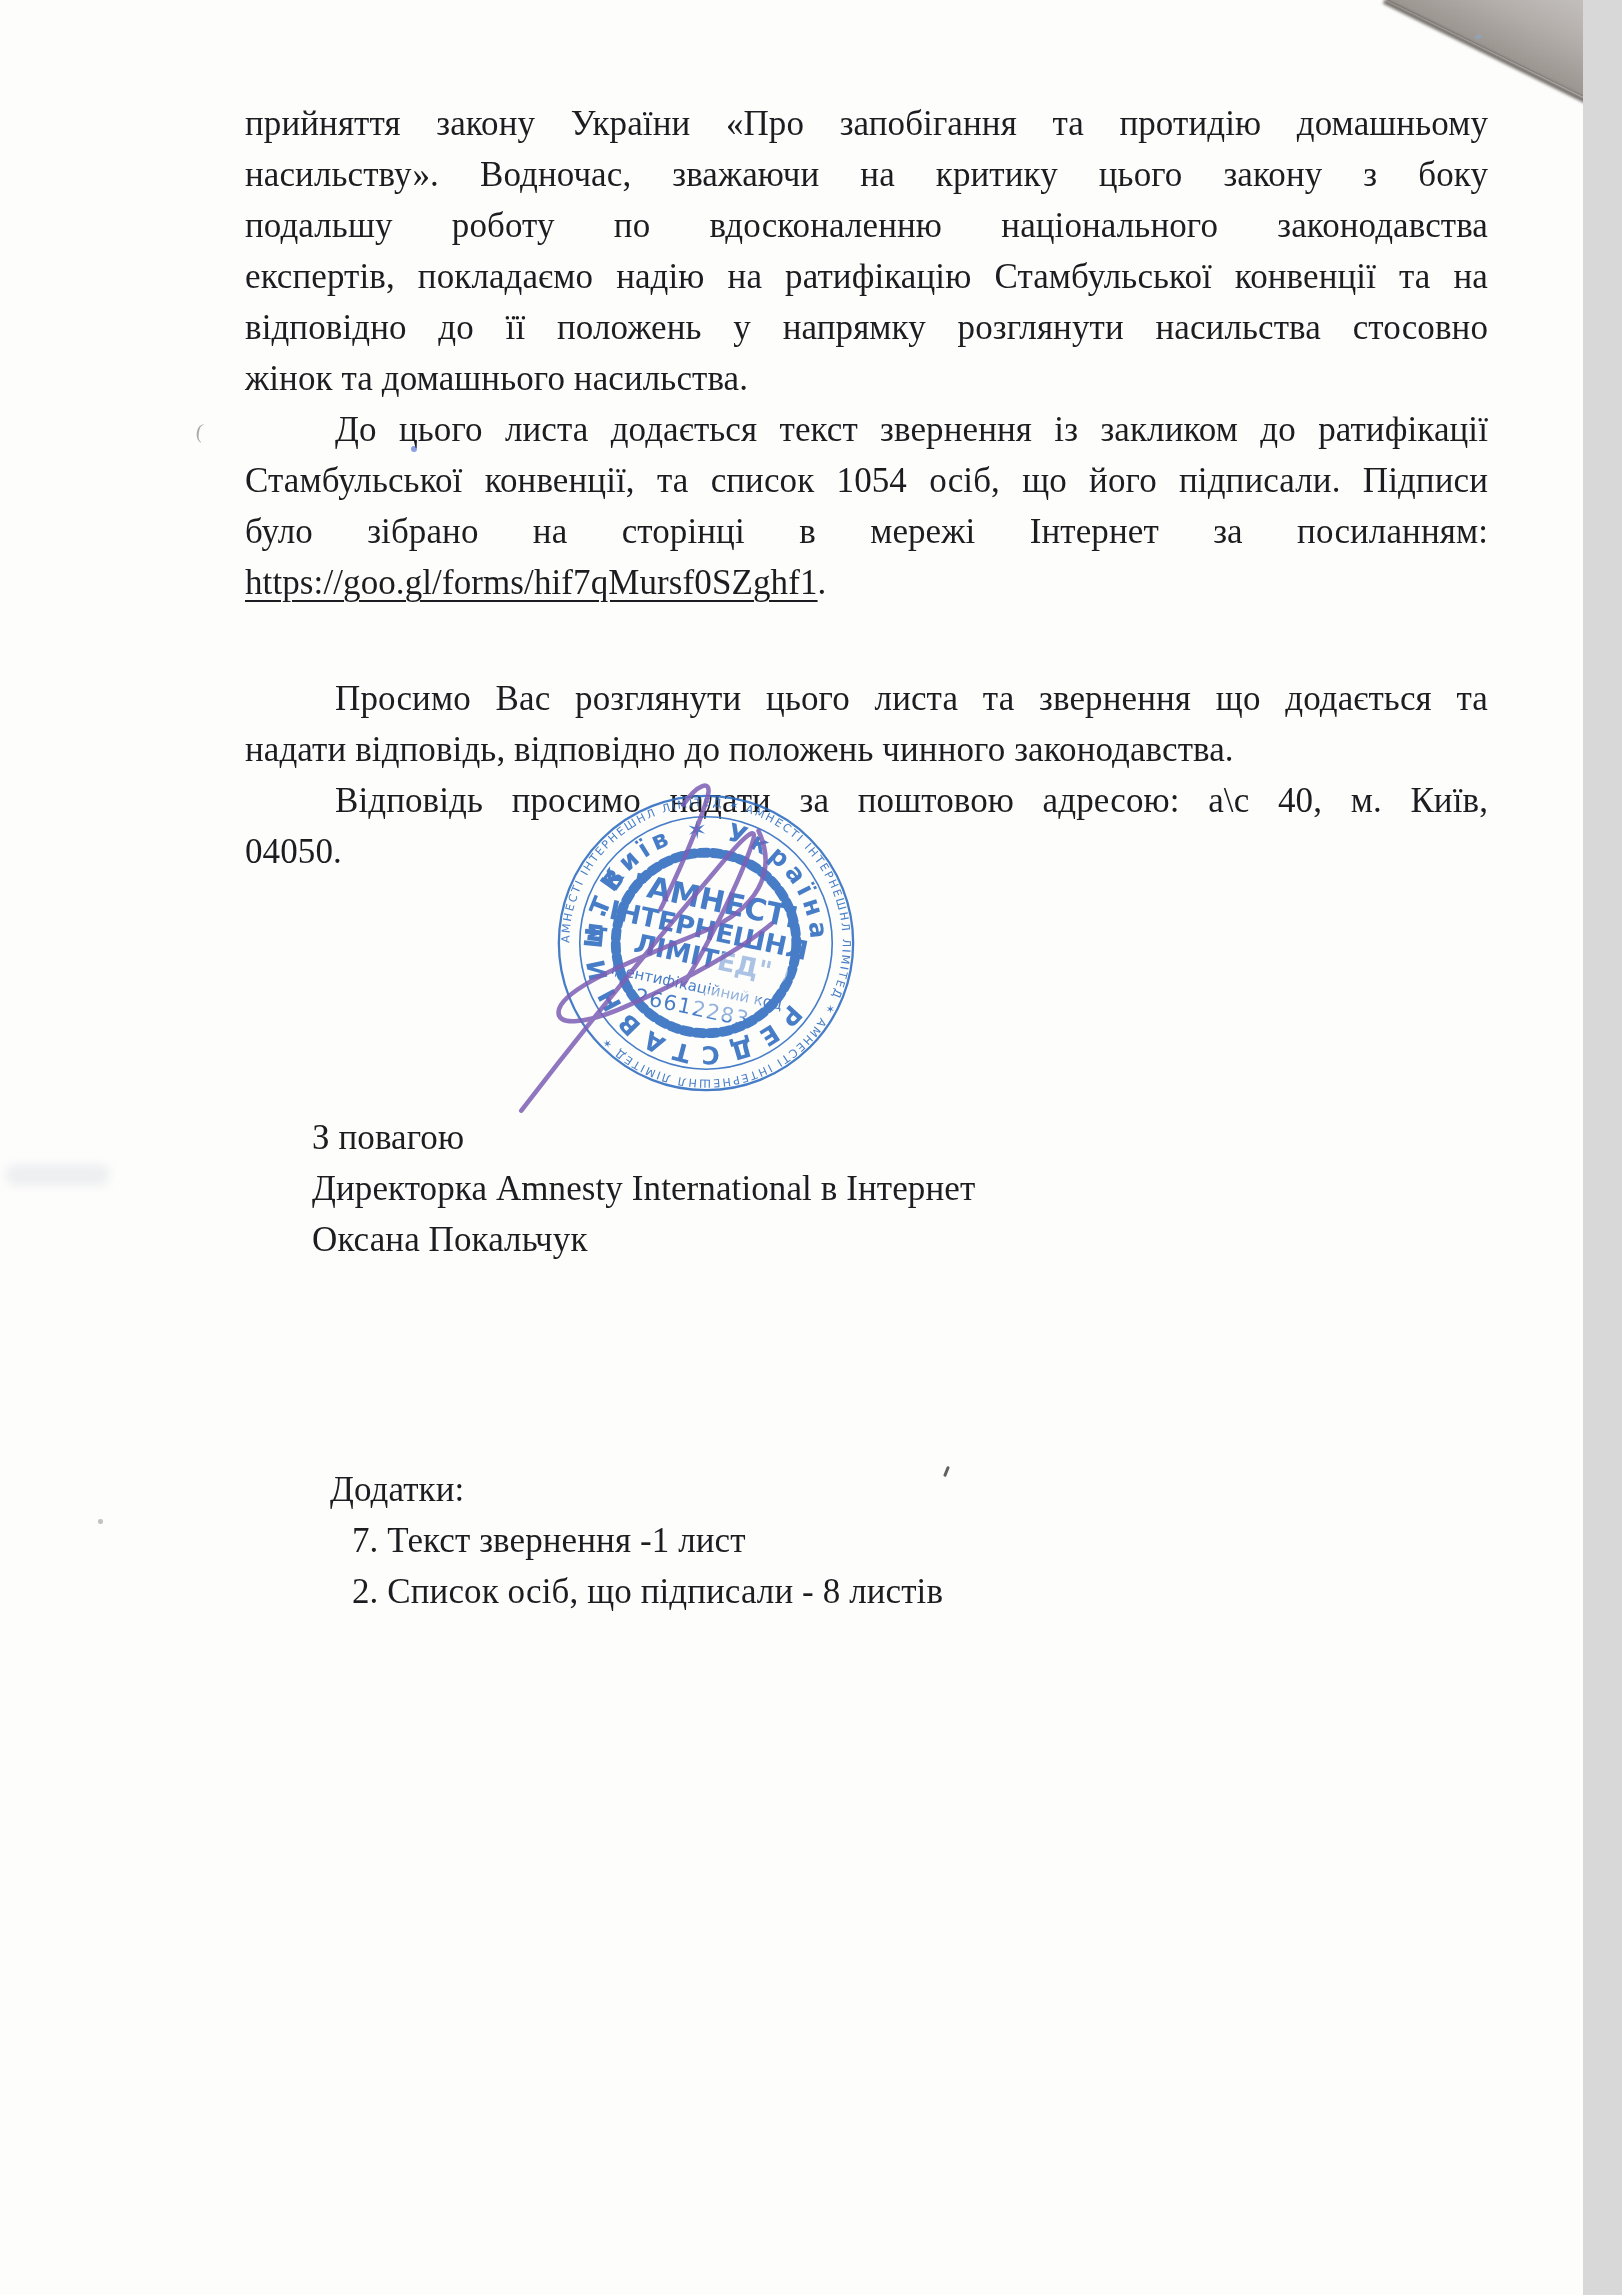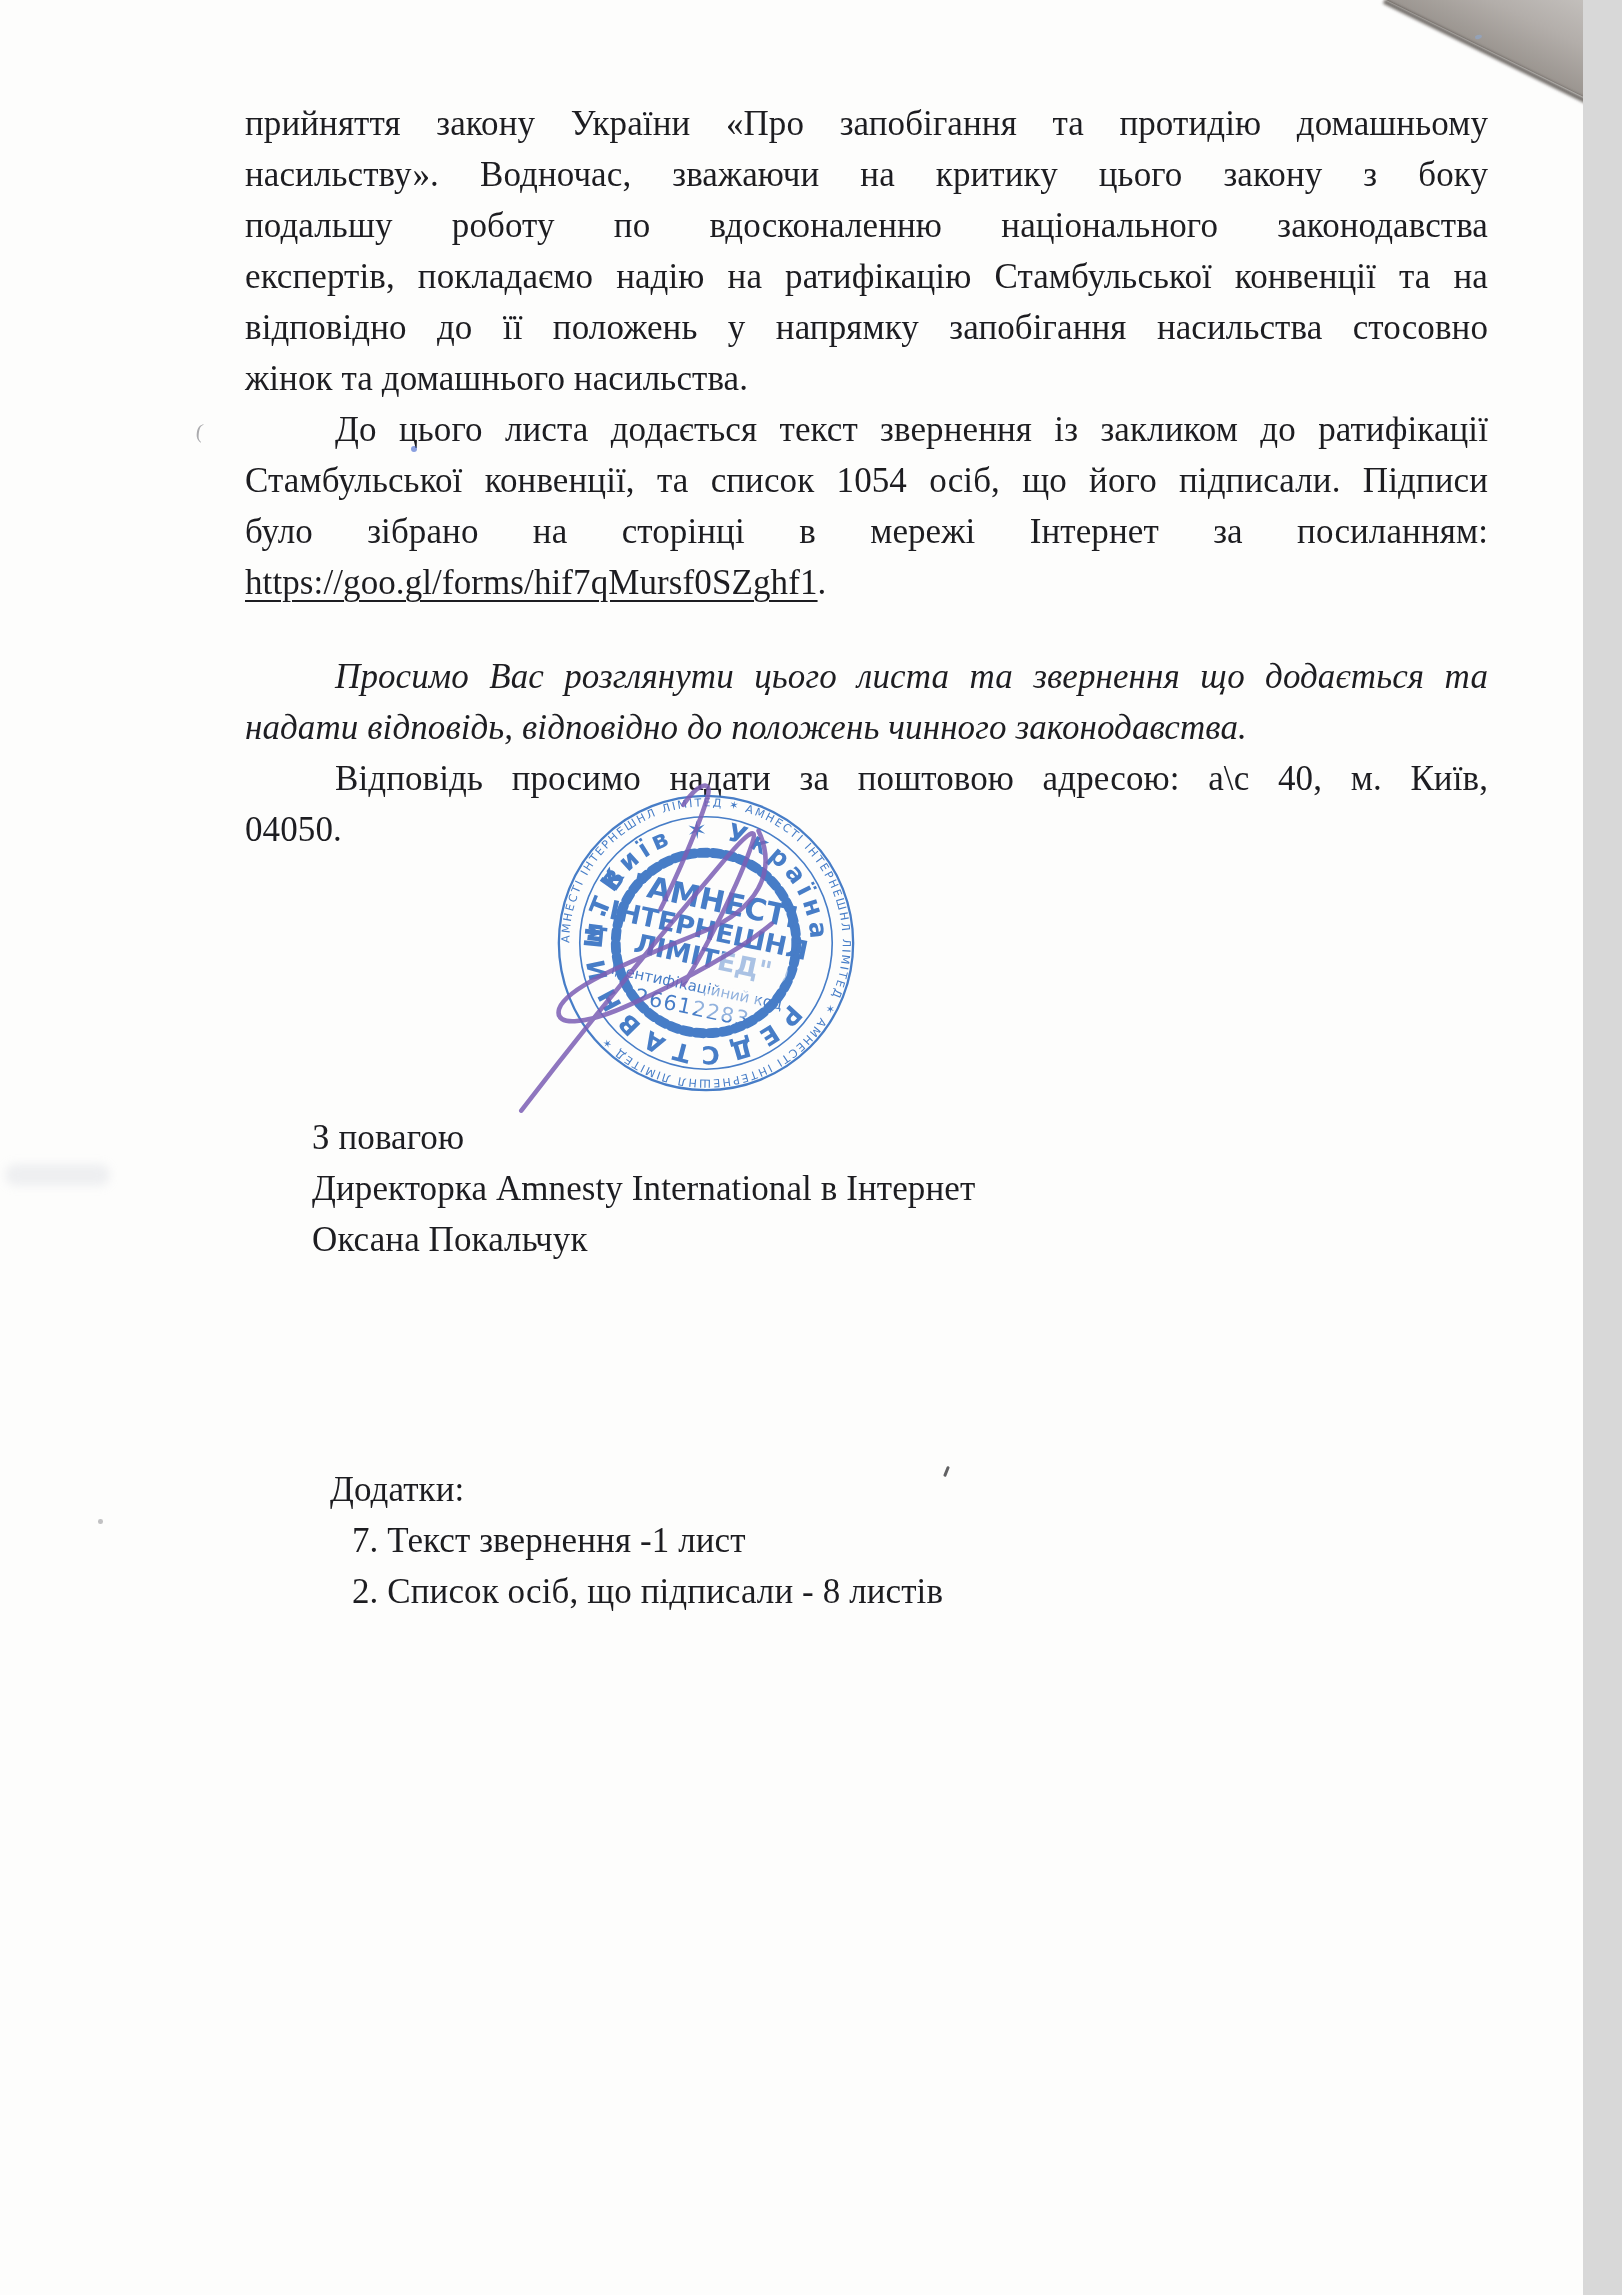--- a/index.html
+++ b/index.html
@@ -73,30 +73,30 @@
 <body>
 
 <div class="page">
 
   <div class="text-column">
       <div class="paragraph">
         <div class="line j">прийняття закону України «Про запобігання та протидію домашньому</div>
         <div class="line j">насильству».  Водночас, зважаючи на критику цього закону з боку</div>
         <div class="line j">подальшу роботу по вдосконаленню національного законодавства</div>
         <div class="line j">експертів, покладаємо надію на ратифікацію Стамбульської конвенції та на</div>
-        <div class="line j">відповідно до її положень у напрямку запобігання насильства стосовно</div>
+        <div class="line j">відповідно до її положень у напрямку розглянути насильства стосовно</div>
         <div class="line">жінок та домашнього насильства.</div>
       </div>
       <div class="paragraph">
         <div class="line j indent">До цього листа додається текст звернення із закликом до ратифікації</div>
         <div class="line j">Стамбульської конвенції, та список 1054 осіб, що його підписали. Підписи</div>
         <div class="line j">було зібрано на сторінці в мережі Інтернет за посиланням:</div>
         <div class="line"><span class="url">https://goo.gl/forms/hif7qMursf0SZghf1</span><span>.</span></div>
       </div>
-      <div class="paragraph" style="margin-top: 43px; font-style: italic;">
+      <div class="paragraph" style="margin-top: 65px;">
         <div class="line j indent">Просимо Вас розглянути цього листа та звернення що додається та</div>
         <div class="line">надати відповідь, відповідно до положень чинного законодавства.</div>
       </div>
       <div class="paragraph">
         <div class="line j indent">Відповідь просимо надати за поштовою адресою: а\с 40, м. Київ,</div>
         <div class="line">04050.</div>
       </div>
     </div>
 
   <div class="closing">

